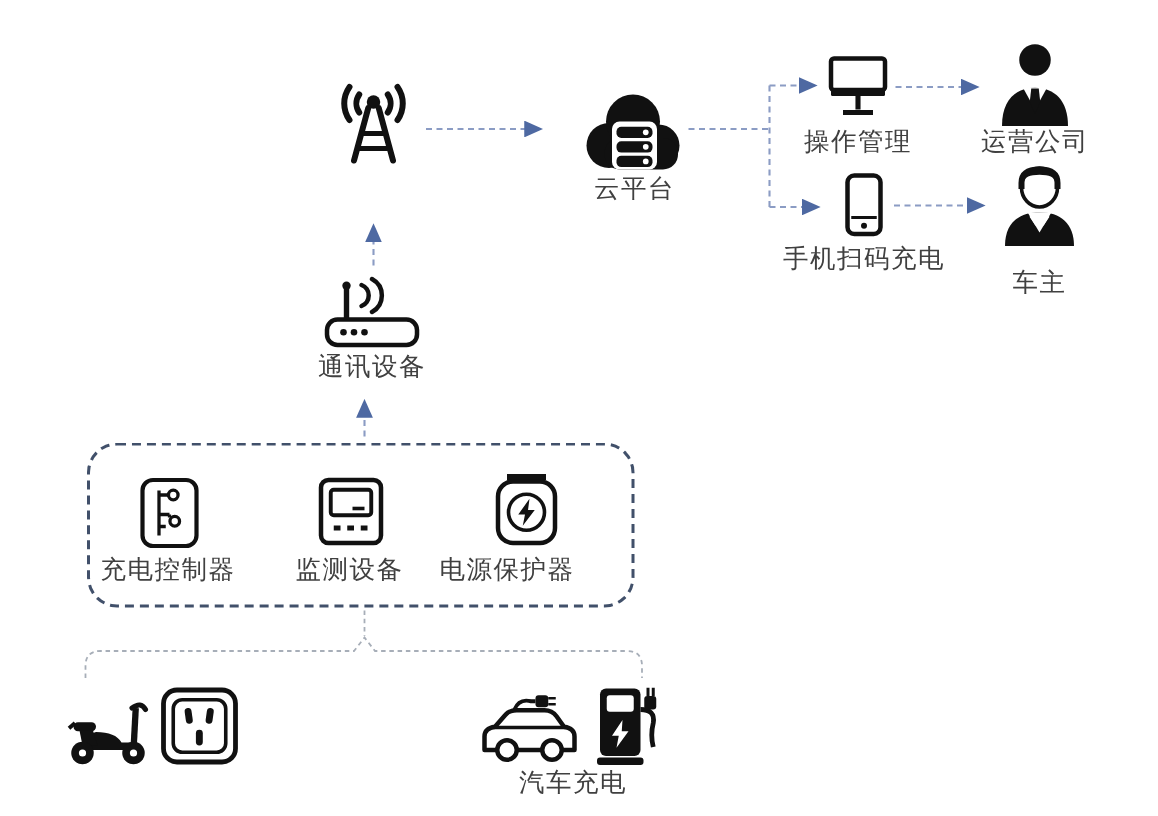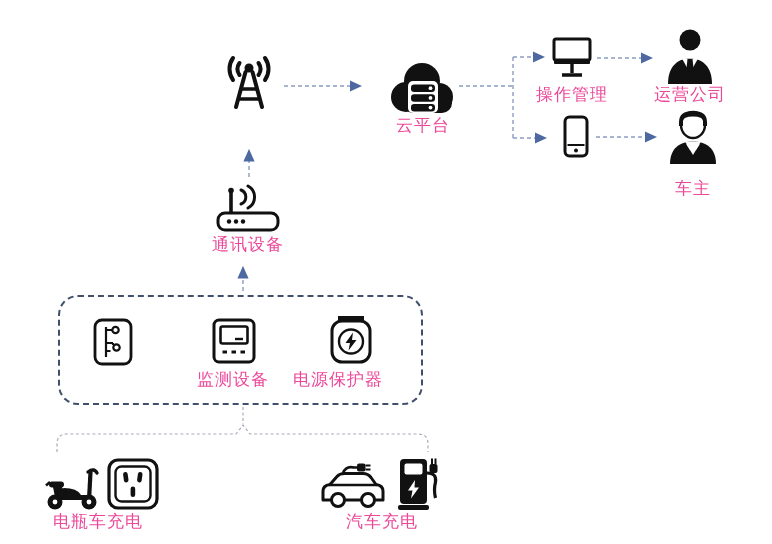--- a/index.html
+++ b/index.html
@@ -3,21 +3,21 @@
 <meta charset="utf-8">
 <style>
   html,body{margin:0;padding:0;background:#ffffff;}
   #canvas{
     position:relative;width:772px;height:544px;background:#ffffff;overflow:hidden;
     font-family:"Liberation Sans","DejaVu Sans",sans-serif;
   }
   .icon{position:absolute;}
   .lbl{
     position:absolute;transform:translateX(-50%);white-space:nowrap;
-    font-size:17px;letter-spacing:1px;color:#ec4899;line-height:1.1;
+    font-size:17px;letter-spacing:1px;color:#404040;line-height:1.1;
   }
   #connectors{position:absolute;left:0;top:0;width:772px;height:544px;}
   #device-box{
     position:absolute;left:58px;top:295px;width:365px;height:110px;
     border:2.4px dashed #41506a;border-radius:20px;box-sizing:border-box;
   }
 </style>
 </head>
 <body>
 
@@ -92,20 +92,21 @@
     <polygon points="18,30.5 34,30.5 26,45" fill="#fff"></polygon>
     <polygon points="23.5,31 28.5,31 29.5,40 26,48 22.5,40" fill="#111"></polygon>
   </svg>
   <div class="lbl" style="left:690px;top:86px">运营公司</div>
 
   <svg class="icon" style="left:563px;top:115px" width="26" height="43" viewBox="0 0 26 43">
     <rect x="2" y="2" width="22" height="39" rx="4.5" fill="#fff" stroke="#111" stroke-width="3"></rect>
     <line x1="4.5" y1="30" x2="21.5" y2="30" stroke="#111" stroke-width="2"></line>
     <circle cx="13" cy="35.5" r="2" fill="#111"></circle>
   </svg>
+  <div class="lbl" style="left:576px;top:164px">手机扫码充电</div>
 
   <svg class="icon" style="left:668px;top:108px" width="50" height="56" viewBox="0 0 50 56">
     <ellipse cx="25" cy="17" rx="12" ry="13" fill="#fff" stroke="#111" stroke-width="2.4"></ellipse>
     <path d="M11,18 L11,14 Q11,3 25,3 Q39,3 39,14 L39,18 L35,18 L35,13 Q35,8.5 25,8.5 Q15,8.5 15,13 L15,18 Z" fill="#111"></path>
     <path d="M2,56 C2,41 11,33.5 25,33.5 C39,33.5 48,41 48,56 Z" fill="#111"></path>
     <polygon points="17,33.5 33,33.5 25,47" fill="#fff"></polygon>
     <path d="M19,36 L23,42 M31,36 L27,42" stroke="#fff" stroke-width="1.6"></path>
   </svg>
   <div class="lbl" style="left:693px;top:180px">车主</div>
 
@@ -126,20 +127,21 @@
   <div class="lbl" style="left:248px;top:236px">通讯设备</div>
 
   <div id="device-box"></div>
 
   <svg class="icon" style="left:93px;top:318px" width="40" height="48" viewBox="0 0 40 48">
     <rect x="2" y="2" width="36" height="44" rx="7" fill="#fff" stroke="#111" stroke-width="2.8"></rect>
     <path d="M13,9 L13,39 M13,12 L19,12 M13,25 L20,25 M20,25 L20,27 M13,33 L17.5,33" stroke="#111" stroke-width="2.2" fill="none"></path>
     <circle cx="22.5" cy="12" r="3.2" fill="#fff" stroke="#111" stroke-width="2.2"></circle>
     <circle cx="23.5" cy="29.5" r="3.2" fill="#fff" stroke="#111" stroke-width="2.2"></circle>
   </svg>
+  <div class="lbl" style="left:112px;top:371px">充电控制器</div>
 
   <svg class="icon" style="left:212px;top:318px" width="44" height="46" viewBox="0 0 44 46">
     <rect x="2" y="2" width="40" height="42" rx="5" fill="#fff" stroke="#111" stroke-width="3"></rect>
     <rect x="8.5" y="8.5" width="27" height="17" rx="2" fill="#fff" stroke="#111" stroke-width="2.6"></rect>
     <line x1="23" y1="21" x2="31" y2="21" stroke="#111" stroke-width="2.4"></line>
     <path d="M10.5,34 L15,34 M19.5,34 L24,34 M28.5,34 L33,34" stroke="#111" stroke-width="3.2"></path>
   </svg>
   <div class="lbl" style="left:233px;top:371px">监测设备</div>
 
   <svg class="icon" style="left:330px;top:314px" width="42" height="52" viewBox="0 0 42 52">
@@ -162,21 +164,20 @@
     <circle cx="45" cy="39" r="7.5" fill="#111"></circle>
       <circle cx="45" cy="39" r="2.4" fill="#fff"></circle>
   </svg>
   <svg class="icon" style="left:107px;top:458px" width="52" height="52" viewBox="0 0 52 52">
     <rect x="2" y="2" width="48" height="48" rx="9" fill="#fff" stroke="#111" stroke-width="3.2"></rect>
     <rect x="8.5" y="8.5" width="35" height="35" rx="6" fill="#fff" stroke="#111" stroke-width="2.4"></rect>
     <rect x="16.5" y="14" width="4.6" height="10.5" rx="2.3" fill="#111" transform="rotate(-8 18.8 19.2)"></rect>
     <rect x="30.5" y="14" width="4.6" height="10.5" rx="2.3" fill="#111" transform="rotate(8 32.8 19.2)"></rect>
     <rect x="23.6" y="28.5" width="4.6" height="10.5" rx="2.3" fill="#111"></rect>
   </svg>
-  <div class="lbl" style="left:98px;top:513px">电瓶车充电</div>
 
   <svg class="icon" style="left:320px;top:460px" width="66" height="48" viewBox="0 0 66 48">
     <path d="M3,40 L3,31 Q3,25.5 10,24.5 L17,16.5 Q19.5,13.5 24.5,13.5 L43,13.5 Q48,13.5 51,17.5 L56,24.5 Q63,25.5 63,31 L63,40 Z" fill="#fff" stroke="#111" stroke-width="3" stroke-linejoin="round"></path>
     <line x1="9" y1="25" x2="57" y2="25" stroke="#111" stroke-width="2.4"></line>
     <circle cx="18" cy="40" r="6.5" fill="#fff" stroke="#111" stroke-width="3"></circle>
     <circle cx="48" cy="40" r="6.5" fill="#fff" stroke="#111" stroke-width="3"></circle>
     <path d="M23,13 Q26,5.5 34,7.5 L37,7.5" stroke="#111" stroke-width="2.6" fill="none"></path>
     <rect x="37" y="3.5" width="8.5" height="8" rx="2" fill="#111"></rect>
     <path d="M45.5,5.5 L50.5,5.5 M45.5,9.5 L50.5,9.5" stroke="#111" stroke-width="1.8"></path>
   </svg>

